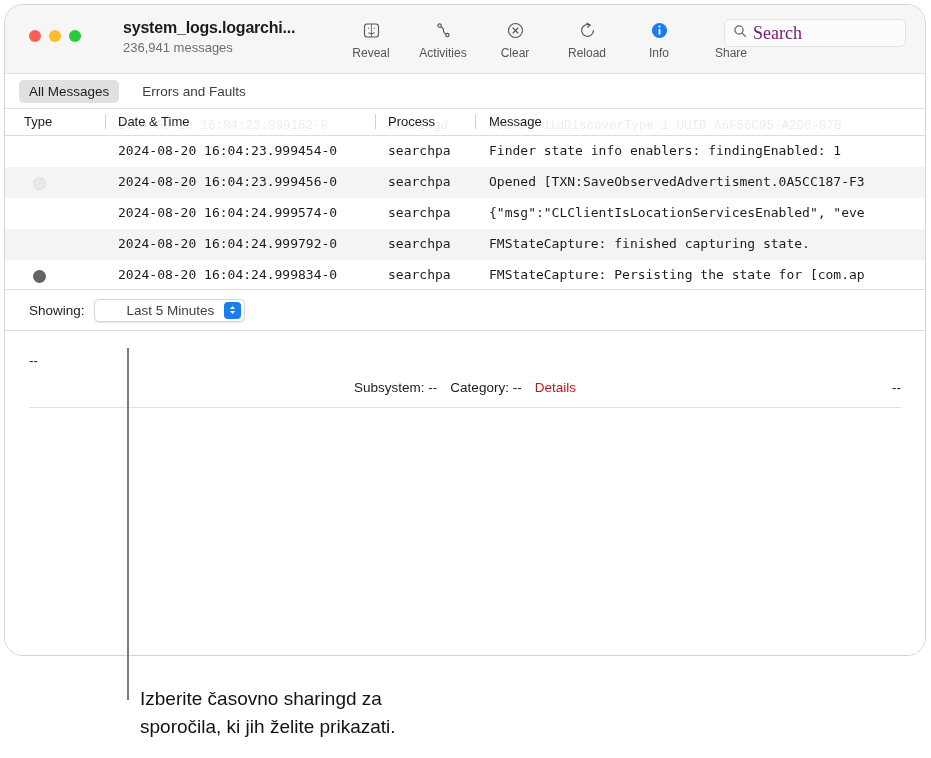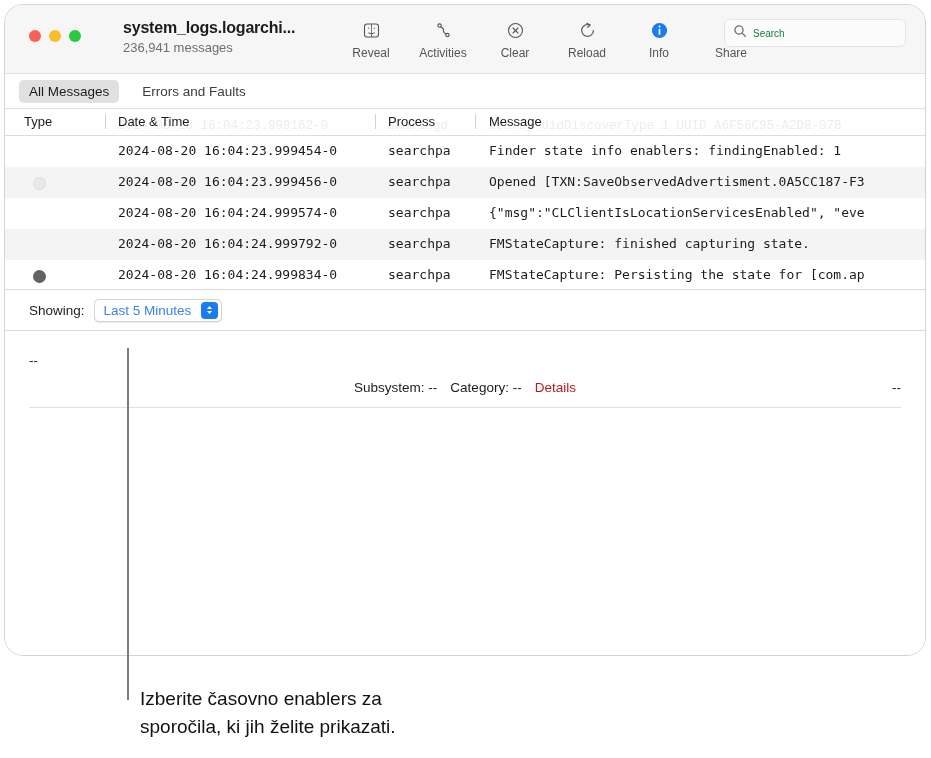--- a/index.html
+++ b/index.html
@@ -111,22 +111,23 @@
     height: 28px;
     background: #fbfbfb;
     border: 1px solid #e4e4e4;
     border-radius: 6px;
     display: flex;
     align-items: center;
     padding: 0 8px;
     gap: 6px;
   }
   .search-ph {
-    font-size: 10px;
-    color: #15803d;
+    font-size: 18px;
+    color: #701a75;
+    font-family: Liberation Serif, serif;
   }
 
   
   .tabbar {
     position: relative;
     height: 35px;
     background: #ffffff;
     border-bottom: 1px solid #e0e0e0;
     display: flex;
     align-items: center;
@@ -239,21 +240,22 @@
     border-radius: 5px;
     display: flex;
     align-items: center;
     padding: 0 3px 0 9px;
     gap: 10px;
     box-shadow: 0 0.5px 1px rgba(0,0,0,0.10);
     cursor: default;
   }
   .popup-value {
     font-size: 13.5px;
-    color: #3b82f6;
+    color: #404040;
+    margin-left: 23px;
   }
   .popup-arrows {
     width: 17px; height: 17px;
     background: #1b7ced;
     border-radius: 4px;
     display: flex;
     align-items: center;
     justify-content: center;
   }
 
@@ -508,17 +510,17 @@
         <span class="detail-link">Details</span>
         <span class="detail-right">--</span>
       </div>
       <div class="detail-rule"></div>
     </div>
 
   </div>
 
   <div class="callout-line"></div>
   <div class="caption">
-    <div>Izberite časovno enablers za</div>
+    <div>Izberite časovno sharingd za</div>
     <div>sporočila, ki jih želite prikazati.</div>
   </div>
 
 </div>
 
 </body></html>

